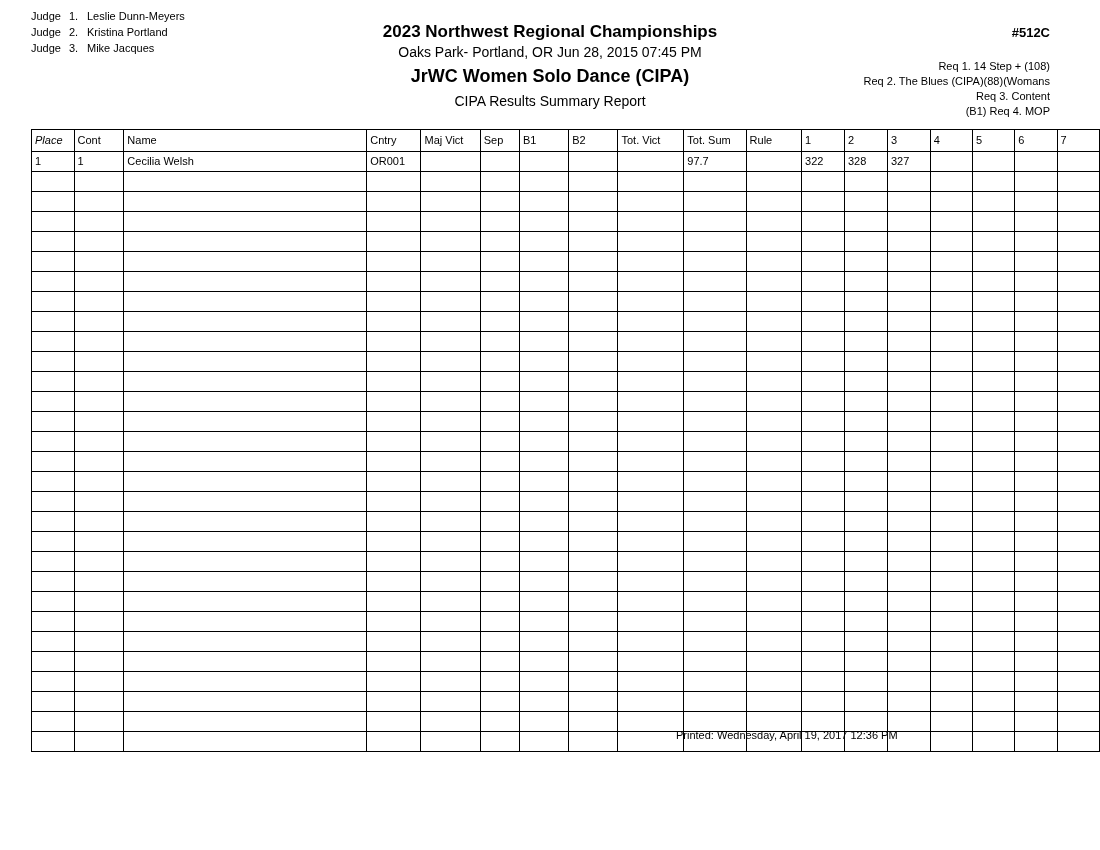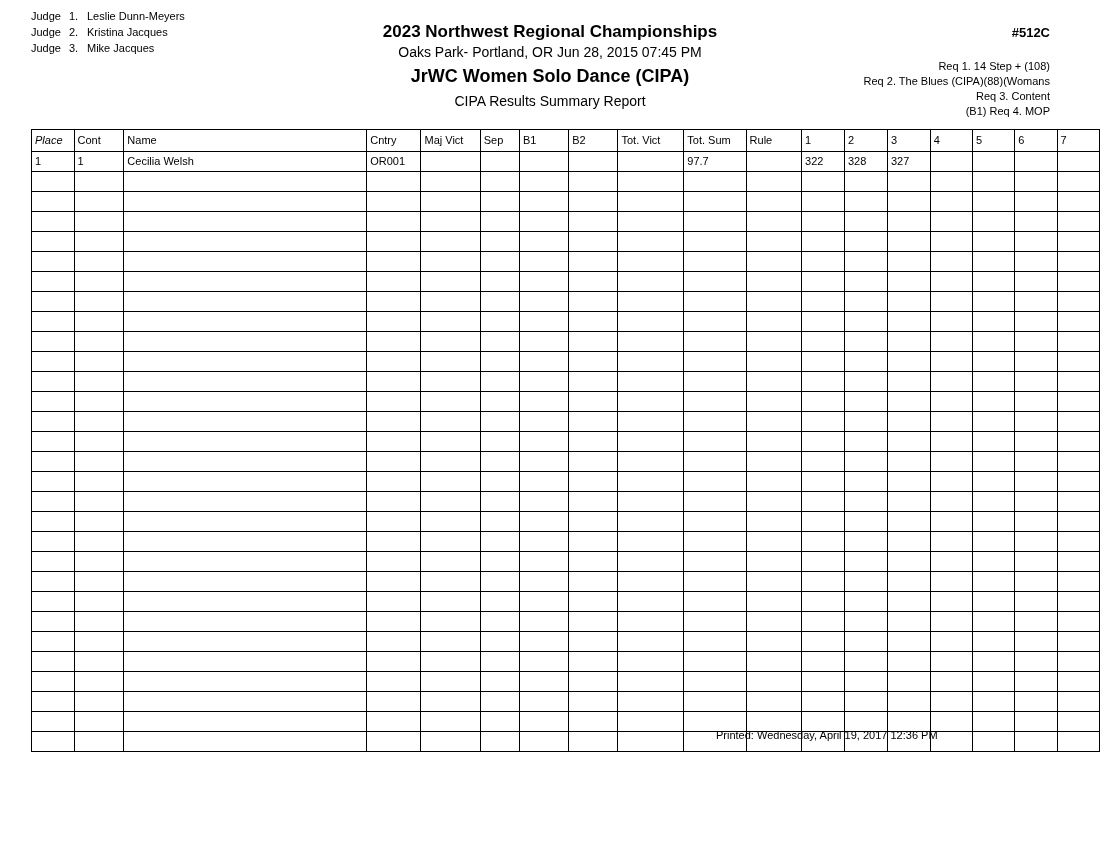--- a/index.html
+++ b/index.html
@@ -134,39 +134,39 @@
   .r-b1    { width: 44px; margin-top: 8px; }
   .r-b2    { width: 44px; }
   .r-totv  { width: 60px; }
   .r-tots  { width: 56px; }
   .r-rule  { width: 50px; }
   .r-j     { width: 37px; }
 
   
   .printed {
     position: absolute;
-    left: 704px;
+    left: 664px;
     top: 727px;
     font-size: 11px;
     line-height: 16px;
     white-space: nowrap;
     padding-left: 12px;
   }
 </style>
 </head>
 <body>
 
 <div class="page">
 
   <div class="judges">
     <div class="judge-row">
       <span class="judge-word">Judge</span><span class="judge-num">1.</span><span>Leslie Dunn-Meyers</span>
     </div>
     <div class="judge-row">
-      <span class="judge-word">Judge</span><span class="judge-num">2.</span><span>Kristina Jacques</span>
+      <span class="judge-word">Judge</span><span class="judge-num">2.</span><span>Kristina Portland</span>
     </div>
     <div class="judge-row">
       <span class="judge-word">Judge</span><span class="judge-num">3.</span><span>Mike Jacques</span>
     </div>
   </div>
 
   <div class="titles">
     <div class="title-main">2023 Northwest Regional Championships</div>
     <div class="title-venue">Oaks Park- Portland, OR  Jun 28, 2015  07:45 PM</div>
     <div class="title-event">JrWC Women Solo Dance (CIPA)</div>

